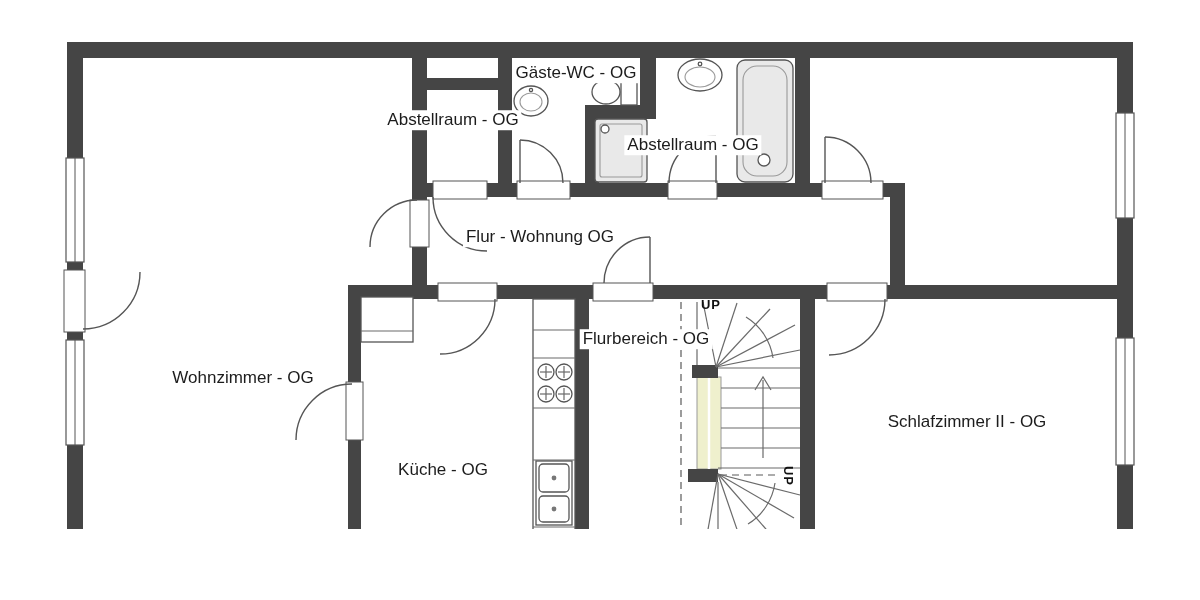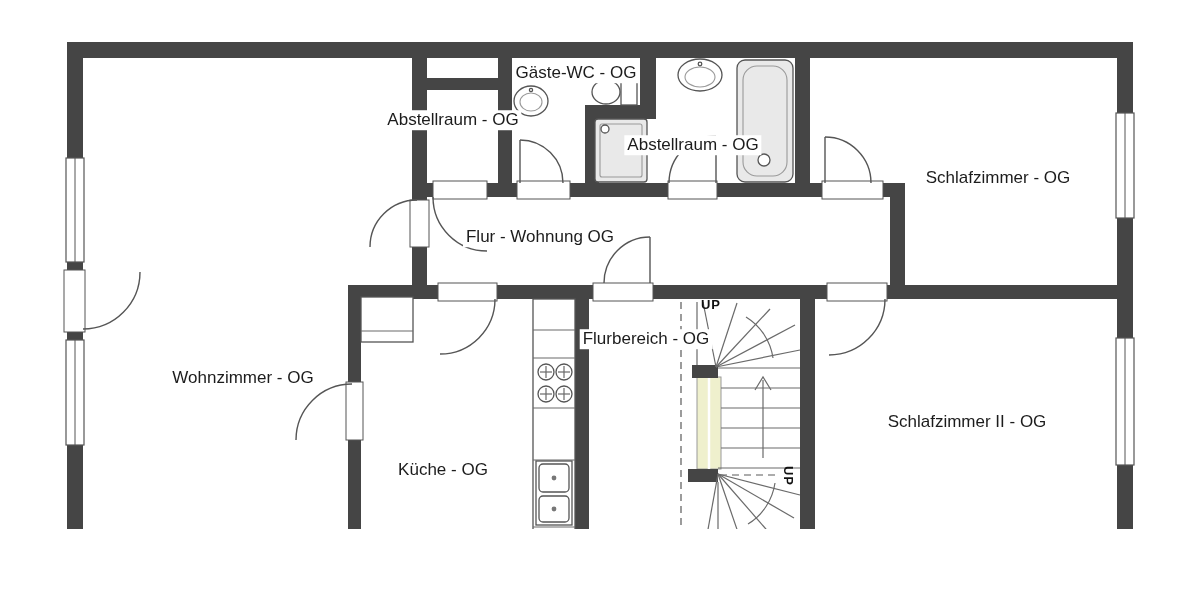--- a/index.html
+++ b/index.html
@@ -240,21 +240,20 @@
         <line class="thin" x1="718" y1="474" x2="794" y2="518"></line>
         <line class="thin" x1="718" y1="474" x2="800" y2="495"></line>
         <path class="thin" d="M775,483 A58,58 0 0 1 748,524"></path>
       </g>
     </g>
   </svg>
 
   <div class="room-label" style="left:576px;top:73px;">Gäste-WC - OG</div>
   <div class="room-label" style="left:453px;top:120px;">Abstellraum - OG</div>
   <div class="room-label" style="left:693px;top:145px;">Abstellraum - OG</div>
-  <div class="room-label" style="left:998px;top:178px;">Schlafzimmer - OG</div>
   <div class="room-label" style="left:540px;top:237px;">Flur - Wohnung OG</div>
   <div class="room-label" style="left:646px;top:339px;">Flurbereich - OG</div>
   <div class="room-label" style="left:967px;top:422px;">Schlafzimmer II - OG</div>
   <div class="room-label" style="left:243px;top:378px;">Wohnzimmer - OG</div>
   <div class="room-label" style="left:443px;top:470px;">Küche - OG</div>
 
   <div class="up-label" style="left:711px;top:304px;">UP</div>
   <div class="up-label up-rotated" style="left:788px;top:476px;">UP</div>
 
 </div>

